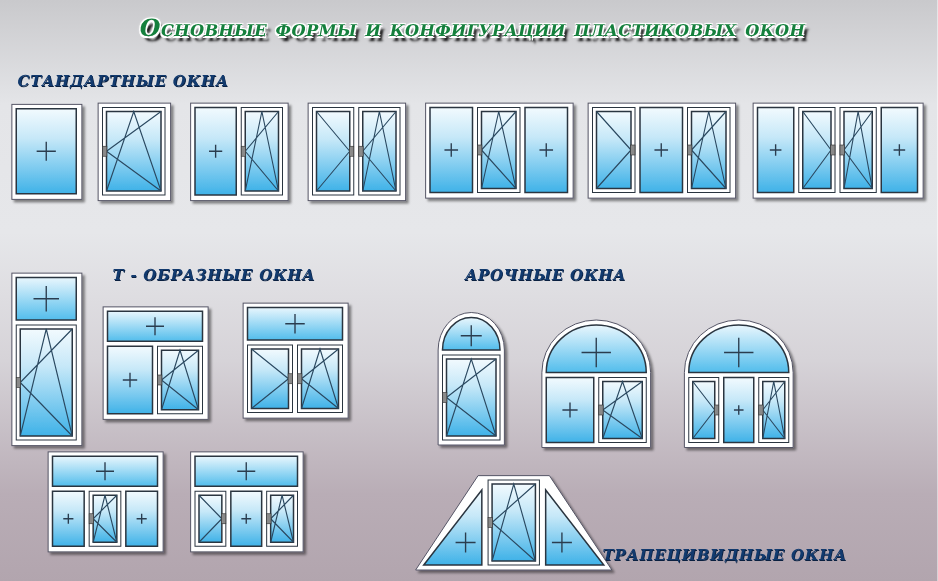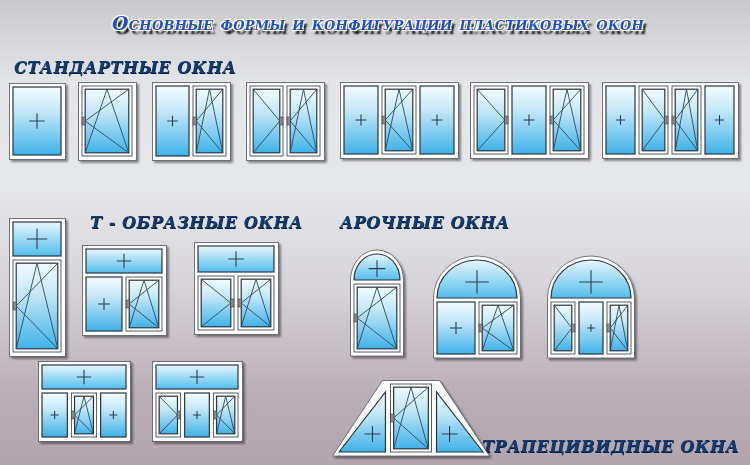--- a/index.html
+++ b/index.html
@@ -5,39 +5,39 @@
   html, body { margin:0; padding:0; }
   body {
     width:750px; height:465px; overflow:hidden; position:relative;
     background: linear-gradient(180deg, #c9c9cc 0%, #e4e5e8 18%, #e6e7ea 40%, #d6d3d8 62%, #b9adb6 85%, #b2a5ae 100%);
     font-family: "DejaVu Serif", "Liberation Serif", serif;
   }
   .title {
     position:absolute; left:58px; top:12px; width:640px; height:30px;
     text-align:center; font-weight:bold; font-style:italic;
     font-size:19px; letter-spacing:0.3px; font-variant:small-caps;
-    color:#1d4ed8;
+    color:#15803d;
     text-shadow: 0 0 2px #fff, 0 0 3px #fff, 1px 1px 0 #fff, -1px -1px 0 #fff, 1px -1px 0 #fff, -1px 1px 0 #fff, 3px 4px 2px #000;
   }
   .section-label {
     position:absolute; font-weight:bold; font-style:italic;
-    font-size:16px; color:#123a6e; letter-spacing:0.6px;
+    font-size:12px; color:#123a6e; letter-spacing:0.6px;
     text-shadow: 0.5px 0.5px 0 #0a2040;
     white-space:nowrap;
   }
   svg.win { position:absolute; overflow:visible; }
 </style>
 </head>
 <body>
 
 <div class="title">Основные формы и конфигурации пластиковых окон</div>
 
 <div class="section-label" style="left:14px; top:58px;">СТАНДАРТНЫЕ ОКНА</div>
 <div class="section-label" style="left:90px; top:213px;">Т - ОБРАЗНЫЕ ОКНА</div>
-<div class="section-label" style="left:340px; top:213px;font-style:italic;">АРОЧНЫЕ ОКНА</div>
+<div class="section-label" style="left:372px; top:213px;font-style:italic;">АРОЧНЫЕ ОКНА</div>
 <div class="section-label" style="left:482px; top:437px;">ТРАПЕЦИВИДНЫЕ ОКНА</div>
 
 <svg width="0" height="0" style="position:absolute">
   <defs>
     <linearGradient id="glass" x1="0" y1="0" x2="0" y2="1">
       <stop offset="0" stop-color="#f2fafe"></stop>
       <stop offset="0.35" stop-color="#c6e8f8"></stop>
       <stop offset="1" stop-color="#3fb2e8"></stop>
     </linearGradient>
     <linearGradient id="glassTop" x1="0" y1="0" x2="0" y2="1">

